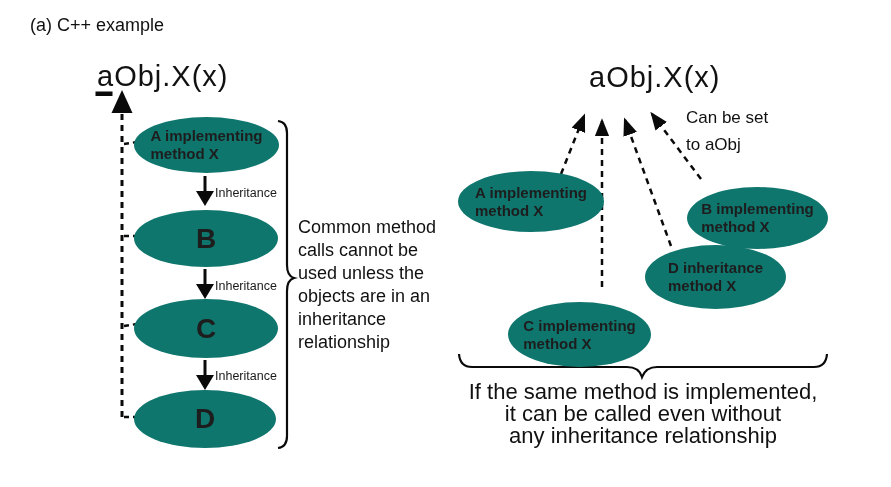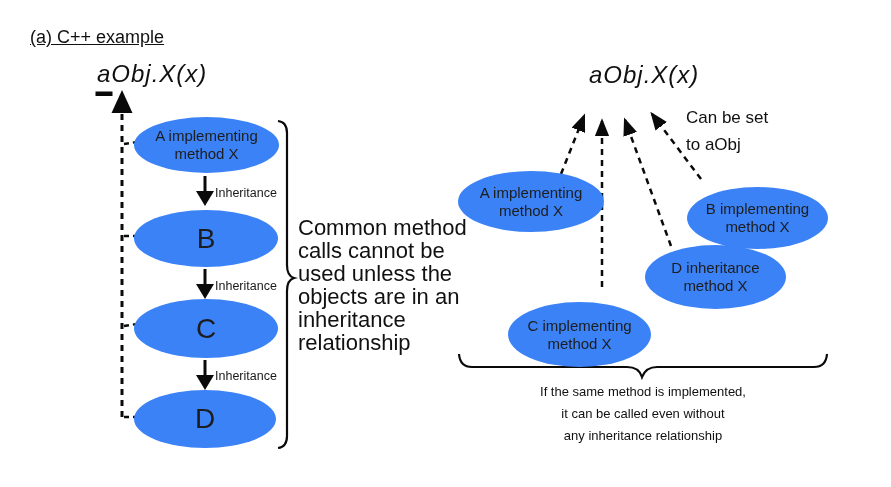--- a/index.html
+++ b/index.html
@@ -7,32 +7,31 @@
     position:relative;
     width:891px;height:487px;
     background:#ffffff;
     font-family:"Liberation Sans", sans-serif;
     color:#111111;
     overflow:hidden;
   }
   #gfx{position:absolute;left:0;top:0;width:891px;height:487px;}
   .t{position:absolute;color:#111111;}
   .title{font-size:18px;font-weight:400;}
-  .call{font-size:24px;letter-spacing:1px;font-style:italic;}
+  .call{font-size:29px;letter-spacing:1px;}
   .side-label{font-size:17px;line-height:27px;white-space:pre-line;}
-  .annot{font-size:22px;line-height:23px;white-space:pre-line;}
-  .caption{font-size:13px;line-height:22px;white-space:pre-line;text-align:center;}
+  .annot{font-size:18px;line-height:23px;white-space:pre-line;}
+  .caption{font-size:22px;line-height:22px;white-space:pre-line;text-align:center;}
   .inh{font-size:12.5px;font-weight:400;color:#1a1a1a;}
   .node{
     position:absolute;
-    background:#3b82f6;
+    background:#0f766e;
     border-radius:50%;
     display:flex;align-items:center;justify-content:center;
-    text-align:center;
-    font-weight:400;
+    font-weight:700;
     font-size:15px;line-height:1.2;
     color:#1d1d1d;
     white-space:pre-line;
   }
   .node.letter{font-size:28px;line-height:1;}
   svg .stroke{stroke:#0a0a0a;fill:none;}
 </style>
 </head>
 <body>
 
@@ -74,21 +73,21 @@
     <g>
       <path d="M561 174 L584 116" class="stroke" stroke-width="2.5" stroke-dasharray="6 5" marker-end="url(#ah)"></path>
       <path d="M602 287 L602 121" class="stroke" stroke-width="2.5" stroke-dasharray="6 5" marker-end="url(#ah)"></path>
       <path d="M671 246 L625 120" class="stroke" stroke-width="2.5" stroke-dasharray="6 5" marker-end="url(#ah)"></path>
       <path d="M701 179 L652 114" class="stroke" stroke-width="2.5" stroke-dasharray="6 5" marker-end="url(#ah)"></path>
     </g>
 
     <path d="M459 354 Q460 367 472 367 L627 367 Q639 367 642 377 Q646 367 657 367 L814 367 Q826 367 827 354" class="stroke" stroke-width="2.2"></path>
   </svg>
 
-  <div class="t title" style="left:30px;top:27px;text-decoration:underline;">(a) C++ example</div>
+  <div class="t title" style="left:30px;top:15px;">(a) C++ example</div>
   <div class="t call" style="left:97px;top:60px;">aObj.X(x)</div>
 
   <div class="node" style="left:134px;top:117px;width:145px;height:56px;">A implementing
 method X</div>
   <div class="node letter" style="left:134px;top:210px;width:144px;height:57px;">B</div>
   <div class="node letter" style="left:134px;top:299px;width:144px;height:59px;">C</div>
   <div class="node letter" style="left:134px;top:390px;width:142px;height:58px;">D</div>
 
   <div class="t inh" style="left:215px;top:186px;">Inheritance</div>
   <div class="t inh" style="left:215px;top:279px;">Inheritance</div>

